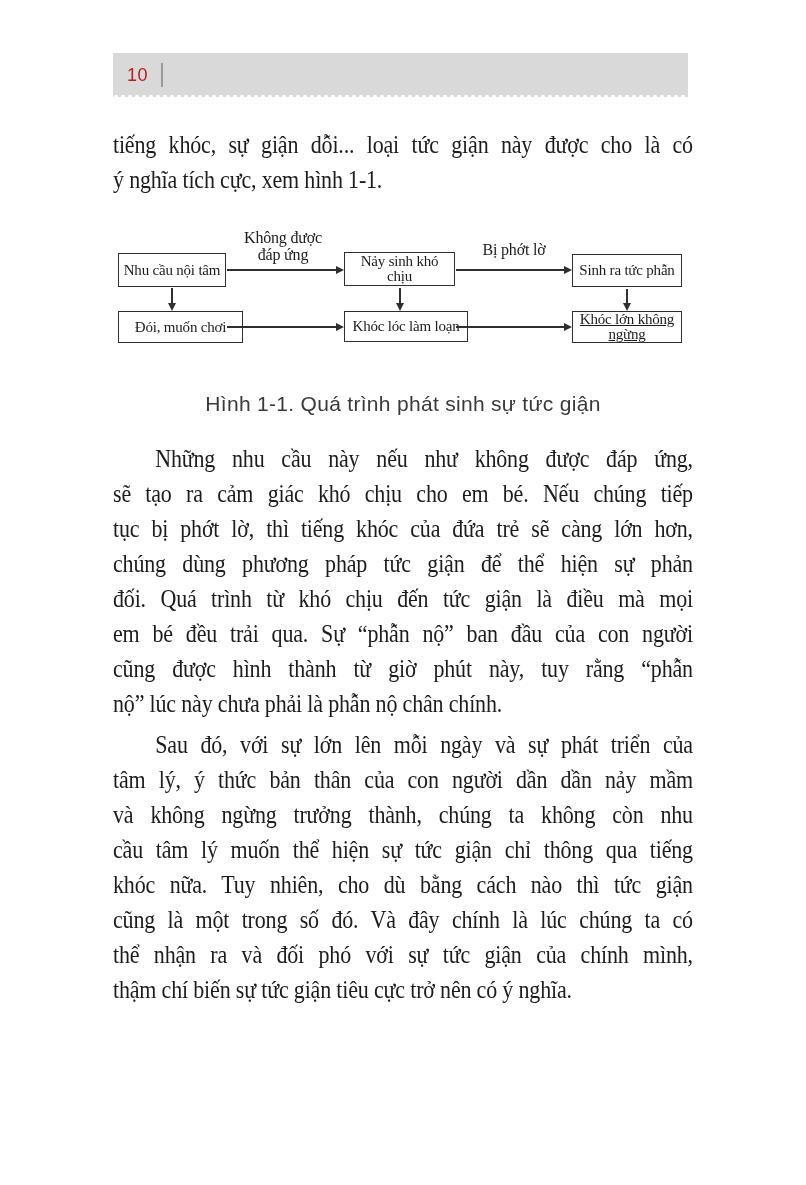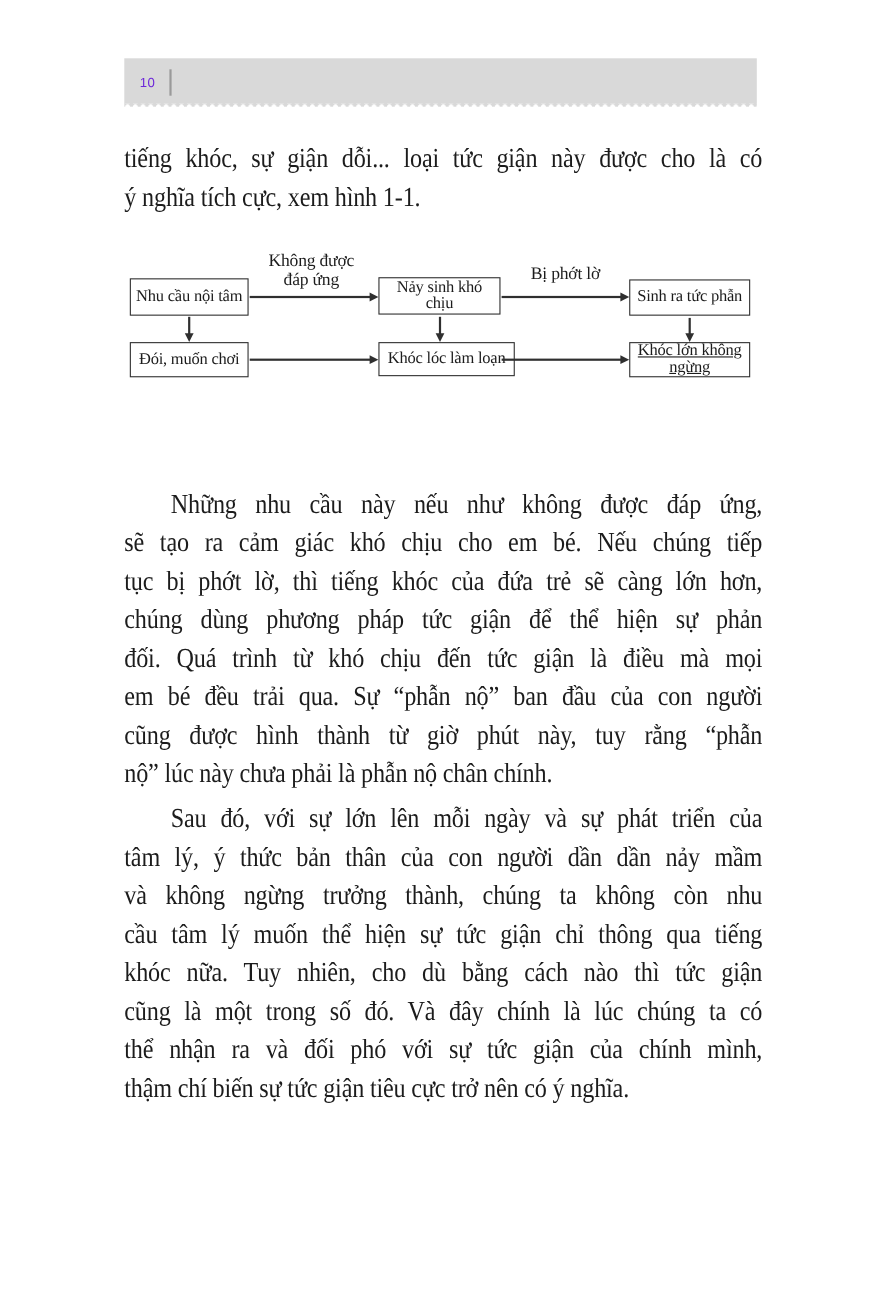--- a/index.html
+++ b/index.html
@@ -14,21 +14,21 @@
     position:absolute; left:113px; top:53px; width:575px; height:44px;
     background:#d9d9d9; display:flex; align-items:center;
     box-sizing:border-box; padding:0 14px;
     font-family:"Liberation Sans","DejaVu Sans",sans-serif;
   }
   .pagehead::after { 
     content:""; position:absolute; left:0; right:0; bottom:-1px; height:4px;
     background-image:radial-gradient(circle 2px at 3px 3px, #ffffff 1.8px, rgba(255,255,255,0) 2.4px);
     background-size:7px 4px;
   }
-  .pagenum { font-size:12px; color:#6d28d9; letter-spacing:0.5px; }
+  .pagenum { font-size:18px; color:#b91c1c; letter-spacing:0.5px; }
   .headsep { width:1.5px; height:24px; background:#9a9a9a; margin-left:13px; }
   .runhead {
     flex:1; text-align:center; font-size:12.5px; font-weight:600;
     color:#4d4d4d; letter-spacing:0.2px; white-space:nowrap;
   }
 
   
   .para { position:absolute; left:113px; width:580px; }
   .para .line {
     width:659px; height:35px; line-height:35px; font-size:25px;
@@ -46,21 +46,21 @@
   .figure { position:absolute; left:0; top:0; width:806px; height:1185px; }
   .fbox {
     position:absolute; box-sizing:border-box; border:1.5px solid #2f2f2f;
     display:flex; align-items:center; justify-content:center; text-align:center;
     font-size:15px; line-height:15px; letter-spacing:-0.2px; color:#1c1c1c;
     padding:1px 2px; background:#ffffff;
   }
   .b-tl { left:118px; top:253px; width:108px; height:34px; }
   .b-tm { left:344px; top:252px; width:111px; height:34px; }
   .b-tr { left:572px; top:254px; width:110px; height:33px; }
-  .b-bl { left:118px; top:311px; width:108px; height:32px; }
+  .b-bl { left:118px; top:311px; width:125px; height:32px; }
   .b-bm { left:344px; top:311px; width:124px; height:31px; }
   .b-br { left:572px; top:311px; width:110px; height:32px;text-decoration:underline; }
 
   .alabel {
     position:absolute; text-align:center; font-size:16px; line-height:16.5px;
     color:#1c1c1c; letter-spacing:-0.2px;
   }
   .al-1 { left:237px; top:230px; width:92px; }
   .al-2 { left:456px; top:242px; width:116px; }
 
@@ -120,20 +120,21 @@
 
     <div class="hline h-1"></div>
     <div class="hline h-2"></div>
     <div class="hline h-3"></div>
     <div class="hline h-4"></div>
     <div class="vline v-1"></div>
     <div class="vline v-2"></div>
     <div class="vline v-3"></div>
   </div>
 
+  <div class="caption">Hình 1-1. Quá trình phát sinh sự tức giận</div>
 
   <div class="para p3 indent">
       <div class="line">Sau đó, với sự lớn lên mỗi ngày và sự phát triển của</div>
       <div class="line">tâm lý, ý thức bản thân của con người dần dần nảy mầm</div>
       <div class="line">và không ngừng trưởng thành, chúng ta không còn nhu</div>
       <div class="line">cầu tâm lý muốn thể hiện sự tức giận chỉ thông qua tiếng</div>
       <div class="line">khóc nữa. Tuy nhiên, cho dù bằng cách nào thì tức giận</div>
       <div class="line">cũng là một trong số đó. Và đây chính là lúc chúng ta có</div>
       <div class="line">thể nhận ra và đối phó với sự tức giận của chính mình,</div>
       <div class="line">thậm chí biến sự tức giận tiêu cực trở nên có ý nghĩa.</div>

